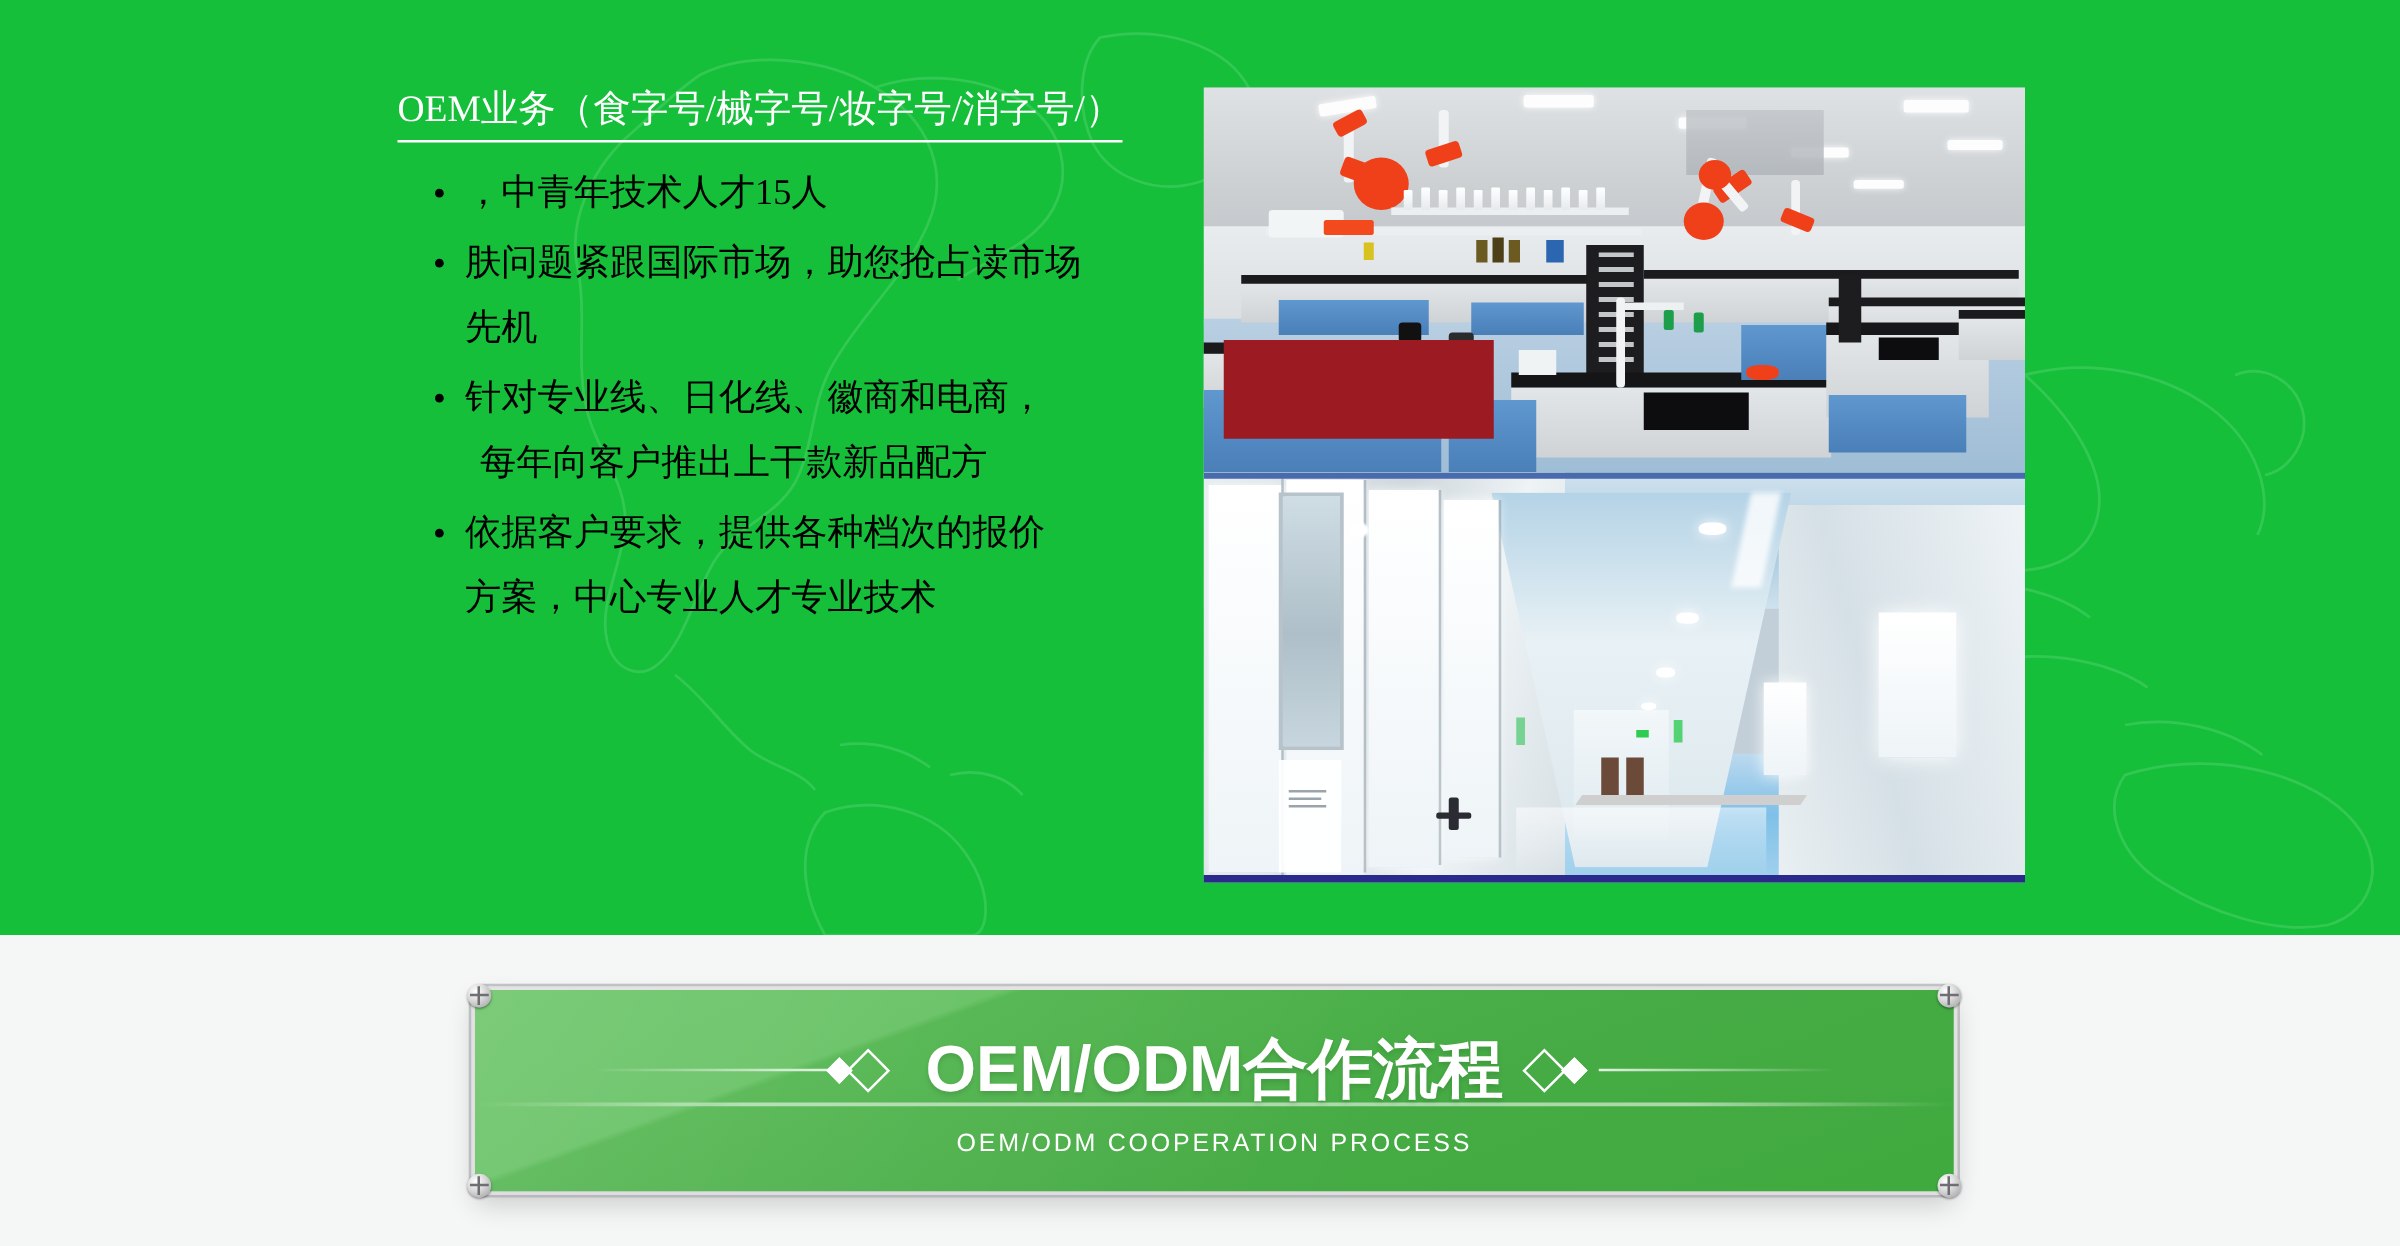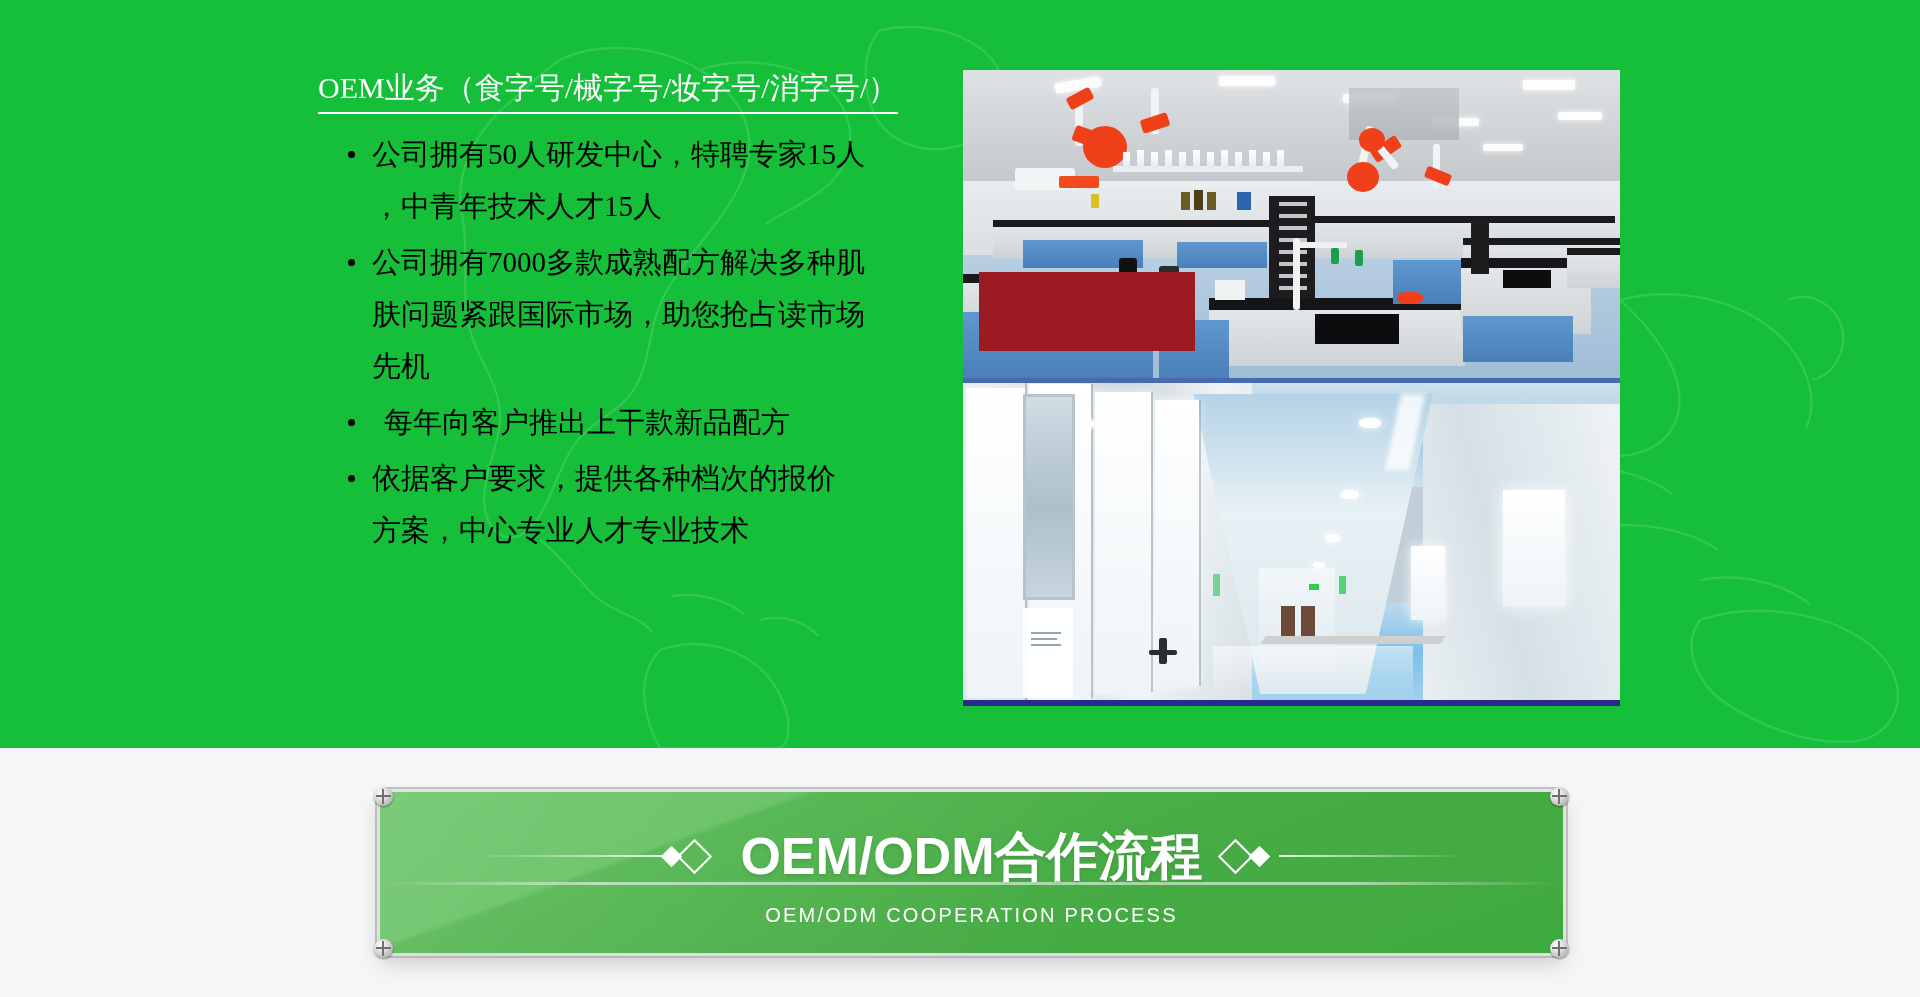--- a/index.html
+++ b/index.html
@@ -394,29 +394,28 @@
           <path d="M1788 300 C1812 290 1836 306 1842 328 C1848 352 1832 376 1812 380"></path>
         </g>
       </svg>
     </div>
 
 
     <div id="subtitle">OEM业务（食字号/械字号/妆字号/消字号/）</div>
 
     <ul id="bullets">
       <li>
-        <span class="cont0">公司拥有50人研发中心，特聘专家15人</span>
         <span class="cont0">，中青年技术人才15人</span>
       </li>
       <li>
-        <span class="cont0">公司拥有7000多款成熟配方解决多种肌</span>
         <span class="cont0">肤问题紧跟国际市场，助您抢占读市场</span>
         <span class="cont0">先机</span>
       </li>
       <li class="ind">
+        <span class="cont0">针对专业线、日化线、徽商和电商，</span>
         <span class="cont">每年向客户推出上干款新品配方</span>
       </li>
       <li>
         <span class="cont0">依据客户要求，提供各种档次的报价</span>
         <span class="cont0">方案，中心专业人才专业技术</span>
       </li>
     </ul>
 
     <div id="photo-lab">
       <div class="lab-ceiling"></div>

